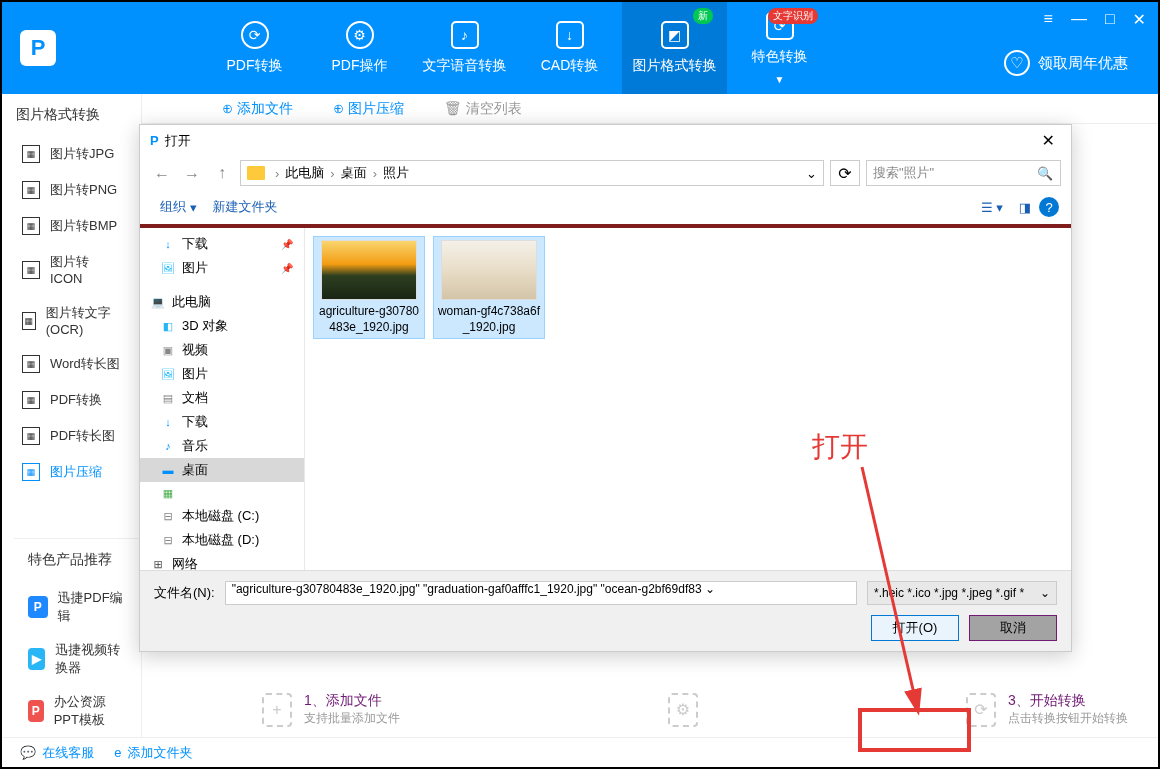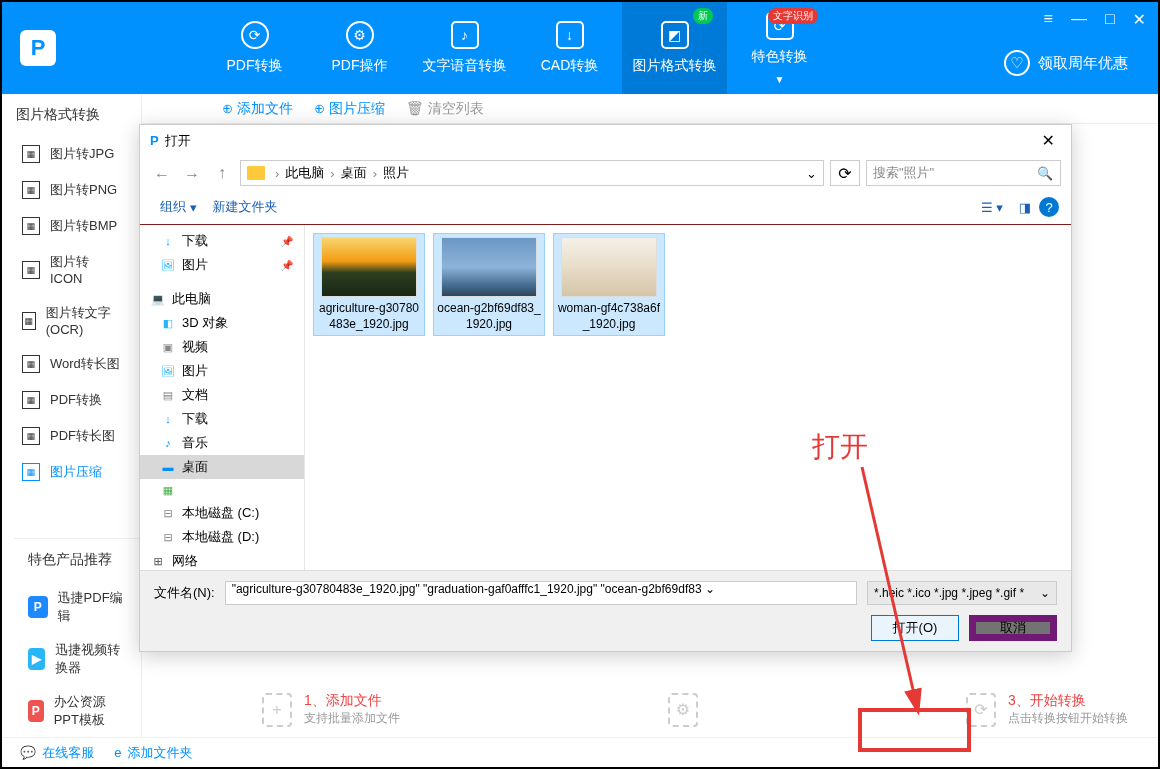--- a/index.html
+++ b/index.html
@@ -17,21 +17,21 @@
 .nav-icon { width: 28px; height: 28px; border: 2px solid #fff; border-radius: 5px; display: flex; align-items: center; justify-content: center; font-size: 14px; }
 .nav-icon.circle { border-radius: 50%; }
 .badge { position: absolute; top: 6px; right: 14px; padding: 1px 5px; border-radius: 8px; font-size: 10px; }
 .badge.green { background: #00c853; }
 .badge.red { background: #e53935; }
 .right-controls { position: absolute; right: 12px; top: 8px; display: flex; gap: 18px; color: #fff; font-size: 16px; }
 .promo { position: absolute; right: 30px; top: 48px; display: flex; align-items: center; gap: 8px; font-size: 15px; }
 .promo-icon { width: 26px; height: 26px; border: 2px solid #fff; border-radius: 50%; display: flex; align-items: center; justify-content: center; }
 
 
-.sub-toolbar { height: 30px; display: flex; align-items: center; padding-left: 220px; gap: 21px; color: #0091ff; font-size: 14px; border-bottom: 1px solid #eee; }
+.sub-toolbar { height: 30px; display: flex; align-items: center; padding-left: 220px; gap: 40px; color: #0091ff; font-size: 14px; border-bottom: 1px solid #eee; }
 .sub-toolbar .grey { color: #999; }
 
 
 .sidebar { position: absolute; left: 0; top: 92px; width: 140px; bottom: 30px; background: #fff; border-right: 1px solid #eee; }
 .sidebar-title { padding: 12px 14px; font-size: 14px; color: #333; }
 .side-item { display: flex; align-items: center; gap: 10px; padding: 9px 20px; font-size: 13px; color: #333; cursor: pointer; }
 .side-item.active { color: #0091ff; }
 .side-icon { width: 18px; height: 18px; border: 1.5px solid currentColor; display: inline-flex; align-items: center; justify-content: center; font-size: 9px; }
 .promo-section { position: absolute; bottom: 0; left: 12px; right: 0; }
 .promo-section .sidebar-title { border-top: 1px solid #eee; }
@@ -39,57 +39,57 @@
 .promo-icon-sm { width: 22px; height: 22px; border-radius: 4px; display: flex; align-items: center; justify-content: center; color: #fff; font-size: 12px; font-weight: bold; }
 
 
 .footer { position: absolute; bottom: 0; left: 0; right: 0; height: 30px; border-top: 1px solid #eee; display: flex; align-items: center; gap: 20px; padding: 0 18px; font-size: 13px; color: #0091ff; }
 .footer-item { display: flex; align-items: center; gap: 6px; }
 
 
 .steps { position: absolute; bottom: 40px; left: 260px; right: 30px; display: flex; justify-content: space-between; }
 .step { display: flex; align-items: center; gap: 12px; }
 .step-icon { width: 30px; height: 34px; border: 2px dashed #ccc; border-radius: 4px; display: flex; align-items: center; justify-content: center; color: #ccc; font-size: 16px; }
-.step-title { font-size: 14px; color: #ef4444; }
+.step-title { font-size: 14px; color: #701a75; }
 .step-sub { font-size: 12px; color: #999; }
 
 
 .dialog { position: absolute; left: 137px; top: 122px; width: 933px; height: 528px; background: #fff; border: 1px solid #ccc; box-shadow: 0 4px 20px rgba(0,0,0,0.2); display: flex; flex-direction: column; }
 .dlg-title { display: flex; align-items: center; padding: 6px 10px; font-size: 13px; }
 .dlg-title .spacer { flex: 1; }
 .dlg-close { font-size: 16px; cursor: pointer; padding: 0 6px; }
 .dlg-nav { display: flex; align-items: center; padding: 4px 10px; gap: 6px; }
 .dlg-nav-btn { width: 24px; height: 24px; display: flex; align-items: center; justify-content: center; color: #888; cursor: pointer; }
 .breadcrumb { flex: 1; border: 1px solid #ccc; height: 26px; display: flex; align-items: center; padding: 0 6px; font-size: 13px; gap: 4px; }
 .breadcrumb .folder-icon { width: 18px; height: 14px; background: #ffc93c; border-radius: 1px; margin-right: 4px; }
 .breadcrumb .sep { color: #888; padding: 0 2px; }
 .refresh-btn { width: 30px; height: 26px; border: 1px solid #ccc; display: flex; align-items: center; justify-content: center; cursor: pointer; }
 .search-box { width: 195px; height: 26px; border: 1px solid #ccc; display: flex; align-items: center; padding: 0 6px; font-size: 13px; color: #888; }
-.dlg-toolbar { display: flex; align-items: center; padding: 6px 12px; font-size: 13px; color: #1a5fb4; border-bottom: 1px solid #7f1d1d; background: #fff; }
+.dlg-toolbar { display: flex; align-items: center; padding: 6px 12px; font-size: 13px; color: #1a5fb4; border-bottom: 4px solid #7f1d1d; background: #fff; }
 .dlg-toolbar .spacer { flex: 1; }
 .dlg-toolbar-btn { padding: 2px 8px; cursor: pointer; display: flex; align-items: center; gap: 4px; }
 .help-icon { width: 20px; height: 20px; background: #0078d4; color: #fff; border-radius: 50%; display: flex; align-items: center; justify-content: center; font-size: 13px; }
 .dlg-body { flex: 1; display: flex; overflow: hidden; }
 .dlg-tree { width: 165px; border-right: 1px solid #e8e8e8; overflow-y: auto; font-size: 13px; padding: 4px 0; }
 .tree-item { display: flex; align-items: center; gap: 6px; padding: 3px 10px 3px 20px; cursor: pointer; }
 .tree-item.bold { font-weight: normal; padding-left: 10px; }
 .tree-item.selected { background: #d8d8d8; }
 .tree-icon { width: 16px; height: 16px; display: inline-flex; align-items: center; justify-content: center; font-size: 11px; }
 .dlg-files { flex: 1; padding: 8px; display: flex; gap: 8px; align-items: flex-start; }
 .file-item { width: 112px; text-align: center; cursor: pointer; padding: 3px; border: 1px solid transparent; }
 .file-item.selected { background: #cce8ff; border: 1px solid #99d1ff; }
 .thumb { width: 96px; height: 60px; margin: 0 auto 4px; border: 1px solid #ddd; }
 .file-name { font-size: 12px; line-height: 1.3; word-break: break-all; }
 .dlg-bottom { padding: 10px 14px; display: flex; flex-direction: column; gap: 10px; background: #f0f0f0; border-top: 1px solid #ddd;}
 .dlg-filename-row { display: flex; align-items: center; gap: 10px; }
 .dlg-filename-row label { font-size: 13px; }
 .fn-input { flex: 1; height: 24px; border: 1px solid #ccc; background: #fff; padding: 0 6px; font-size: 12px; }
 .filter-select { width: 190px; height: 24px; border: 1px solid #ccc; background: #e8e8e8; padding: 0 6px; font-size: 12px; display: flex; align-items: center; justify-content: space-between; }
 .dlg-buttons { display: flex; justify-content: flex-end; gap: 10px; }
-.dlg-btn { width: 88px; height: 26px; border: 7px solid #701a75; background: #737373; font-size: 13px; display: flex; align-items: center; justify-content: center; cursor: pointer; }
+.dlg-btn { width: 88px; height: 26px; border: 1px solid #701a75; background: #a3a3a3; font-size: 13px; display: flex; align-items: center; justify-content: center; cursor: pointer; }
 .dlg-btn.primary { border: 1px solid #0078d4; background: #eaf4fd; }
 
 
 .anno-label { position: absolute; left: 810px; top: 426px; font-size: 28px; color: #e53935; font-weight: 500; }
 .anno-box { position: absolute; left: 856px; top: 706px; width: 113px; height: 44px; border: 4px solid #e53935; pointer-events: none; }
 .arrow-svg { position: absolute; left: 840px; top: 460px; pointer-events: none; }
 
 
 .thumb1 { background: linear-gradient(to bottom, #f9d56e 0%, #f39c12 40%, #2c3e20 60%, #1a2614 100%); }
 .thumb2 { background: linear-gradient(to bottom, #a8c5dd 0%, #d4b896 50%, #8b7355 100%); }
@@ -338,24 +338,20 @@
           <span class="tree-icon" style="color:#555">⊞</span>
           <span>网络</span>
         </div>
       </div>
     <div class="dlg-files" id="dlg-files">
         <div class="file-item selected">
           <div class="thumb thumb1"></div>
           <div class="file-name">agriculture-g30780483e_1920.jpg</div>
         </div>
         <div class="file-item selected">
-          <div class="thumb thumb3"></div>
-          <div class="file-name">ocean-g2bf69df83_1920.jpg</div>
-        </div>
-        <div class="file-item selected">
           <div class="thumb thumb4"></div>
           <div class="file-name">woman-gf4c738a6f_1920.jpg</div>
         </div>
       </div>
   </div>
   <div class="dlg-bottom">
     <div class="dlg-filename-row">
       <label>文件名(N):</label>
       <div class="fn-input"><span>"agriculture-g30780483e_1920.jpg" "graduation-gaf0afffc1_1920.jpg" "ocean-g2bf69df83</span> ⌄</div>
       <div class="filter-select">

